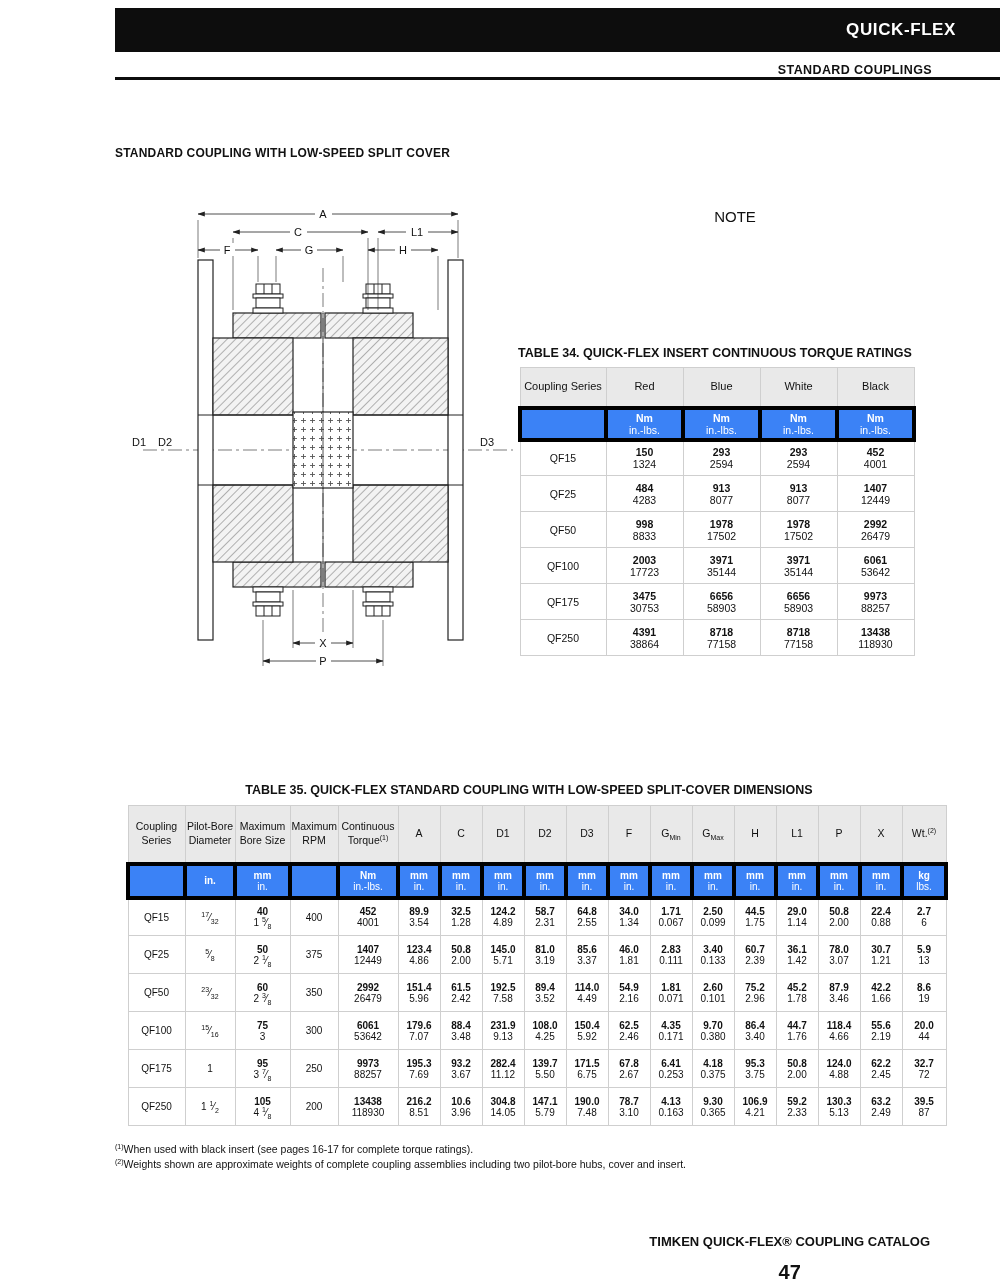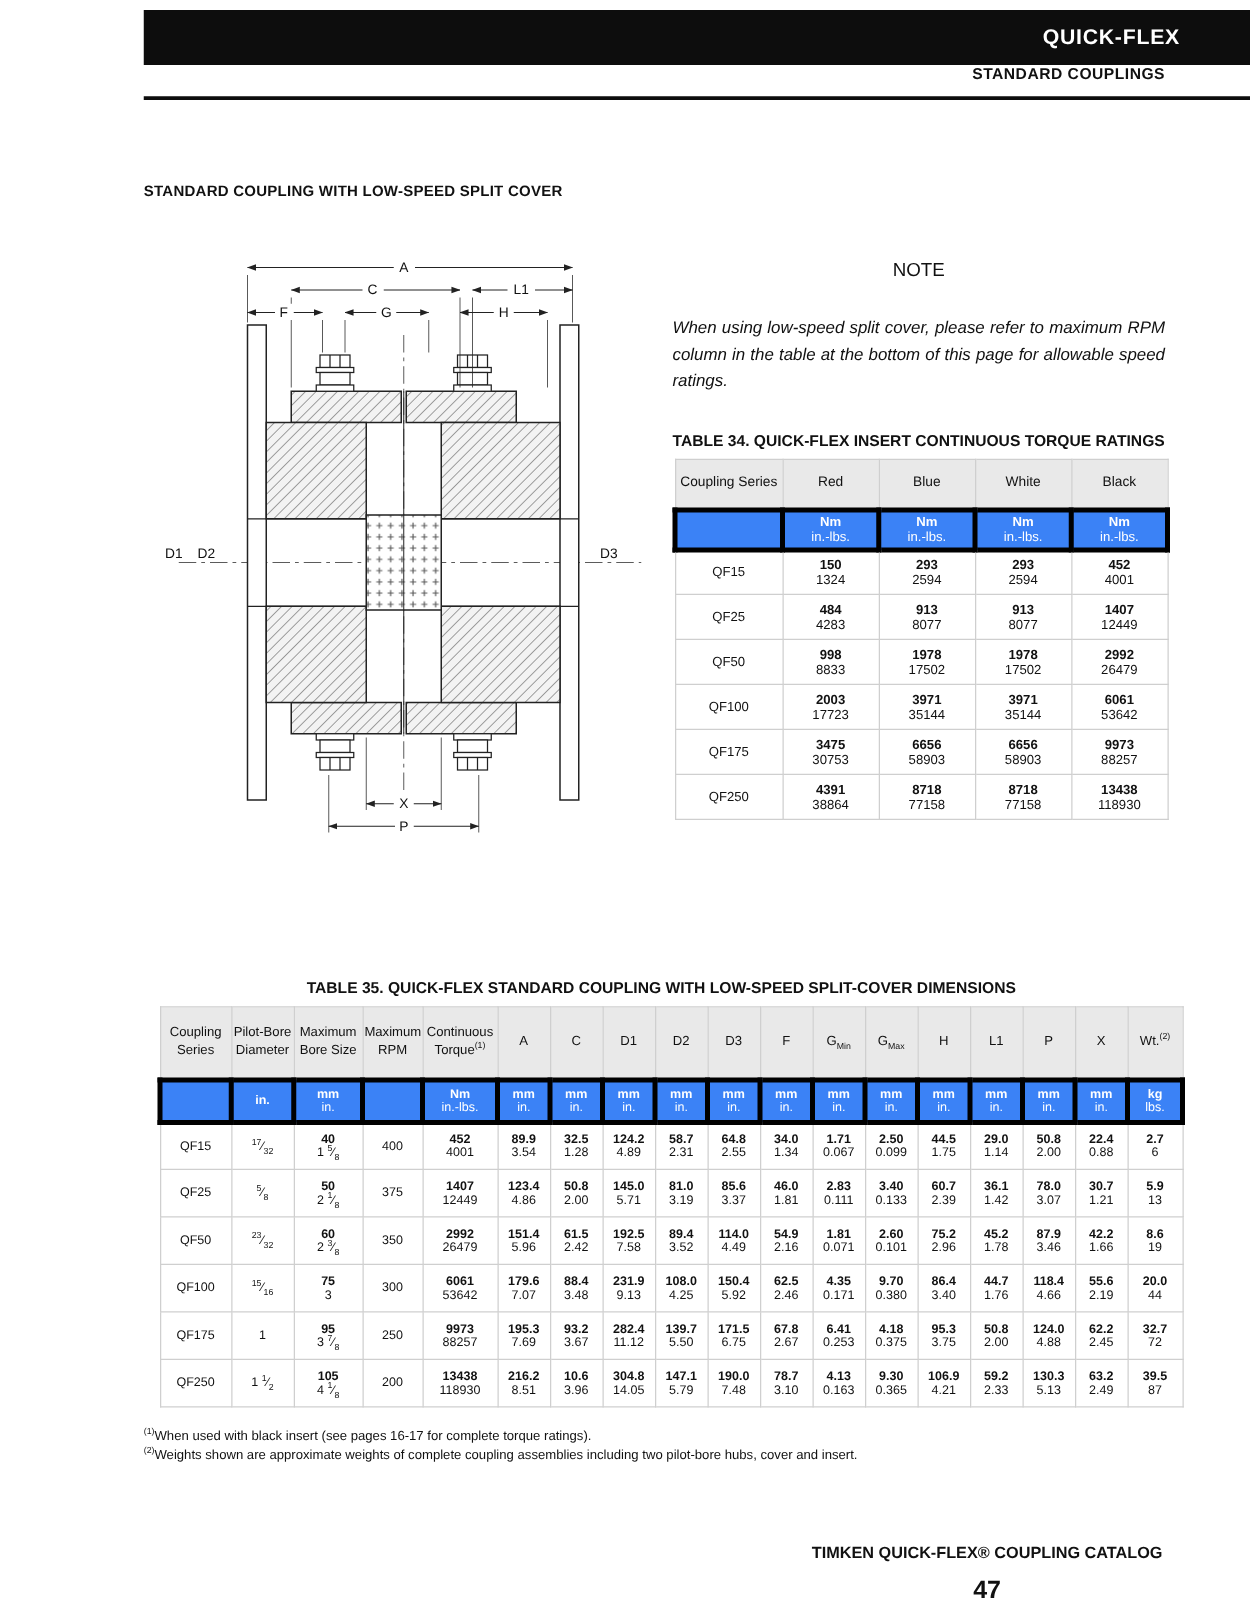--- a/index.html
+++ b/index.html
@@ -1,24 +1,24 @@
 <!DOCTYPE html>
 <html><head>
 <meta charset="utf-8">
 <style>
   * { margin:0; padding:0; box-sizing:border-box; }
   body { background:#fff; font-family:"Liberation Sans", sans-serif; color:#111; }
   .page { position:relative; width:1000px; height:1280px; background:#fff; overflow:hidden; margin:0 auto; }
 
   
   .topbar { position:absolute; left:115px; top:8px; right:0; height:44px; background:#0d0d0d;
-            display:flex; align-items:center; justify-content:flex-end; padding-right:56px; }
+            display:flex; align-items:center; justify-content:flex-end; padding-right:44px; }
   .topbar .brand { color:#fff; font-weight:bold; font-size:17px; letter-spacing:.6px; }
   .subbar { position:absolute; left:115px; top:52px; right:0; height:28px;
-            display:flex; align-items:flex-start; justify-content:flex-end; padding-right:68px;
+            display:flex; align-items:flex-end; justify-content:flex-end; padding-right:68px;
             border-bottom:3px solid #0d0d0d; }
   .subbar .subtitle { font-weight:bold; font-size:12.5px; letter-spacing:.4px; }
 
   .main-title { position:absolute; left:115px; top:146px; font-size:12px; font-weight:bold; letter-spacing:.2px; }
 
   
   .diagram { position:absolute; left:128px; top:200px; width:395px; height:475px; }
   .diagram text { font-family:"Liberation Sans", sans-serif; font-size:11px; fill:#111; }
   .fig-caption { position:absolute; left:128px; top:682px; width:395px; text-align:center;
                  font-size:12px; font-weight:bold; }
@@ -29,21 +29,21 @@
   .note-text { font-style:italic; font-size:13.5px; line-height:1.6; text-align:justify; }
 
   
   .v1 { display:block; font-weight:bold; }
   .v2 { display:block; font-weight:normal; }
   sup, sub { font-size:7px; line-height:0; }
   tr.unit-row td { background:#3b82f6; color:#fff; border:4px solid #000000; padding:2px; }
   tr.unit-row td .v1, tr.unit-row td .v2 { color:#fff; }
 
   
-  .t34-wrap { position:absolute; left:538px; top:346px; width:394px; }
+  .t34-wrap { position:absolute; left:518px; top:346px; width:394px; }
   .t34-title { font-size:12.5px; font-weight:bold; margin-bottom:7px; }
   .t34 { width:394px; table-layout:fixed; border-collapse:collapse; font-size:10.5px; }
   .t34 th, .t34 td { border:1px solid #cfcfcf; text-align:center; vertical-align:middle; padding:3px 2px; }
   .t34 thead tr.hdr th { background:#e9e9e9; font-weight:normal; height:40px; font-size:11px; line-height:1.25; }
   .t34 tr.unit-row td { height:30px; }
   .t34 tbody td { height:36px; background:#fff; }
 
   
   .t35-wrap { position:absolute; left:114px; top:783px; width:818px;padding-left:12px; }
   .t35-title { text-align:center; font-size:12.5px; font-weight:bold; margin-bottom:8px; }
@@ -195,21 +195,20 @@
         <rect x="187" y="436" width="16" height="13" fill="#fff"></rect>
         <text x="195" y="446.5" text-anchor="middle">X</text>
         <rect x="188" y="454" width="15" height="13" fill="#fff"></rect>
         <text x="195" y="464.5" text-anchor="middle">P</text>
       </g>
     </svg>
   </div>
 
   <div class="note">
     <div class="note-title">NOTE</div>
-    <div class="note-text">When using low-speed split cover, please refer to maximum RPM column in the table at the bottom of this page for allowable speed ratings.</div>
   </div>
 
   <div class="t34-wrap">
     <div class="t34-title">TABLE 34. QUICK-FLEX INSERT CONTINUOUS TORQUE RATINGS</div>
     <table class="t34">
       <colgroup>
           <col style="width:86px">
           <col style="width:77px">
           <col style="width:77px">
           <col style="width:77px">

